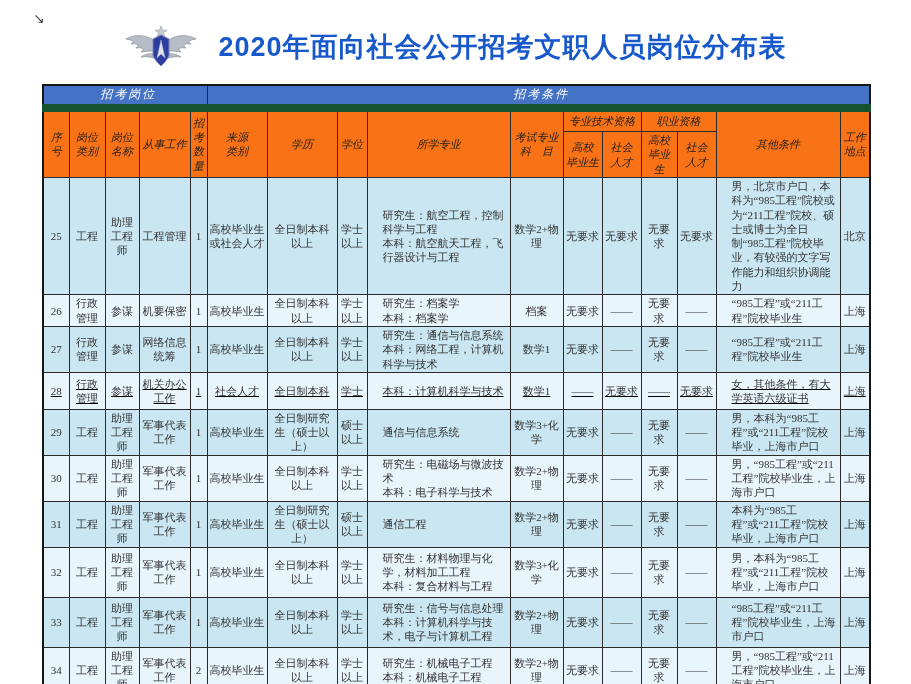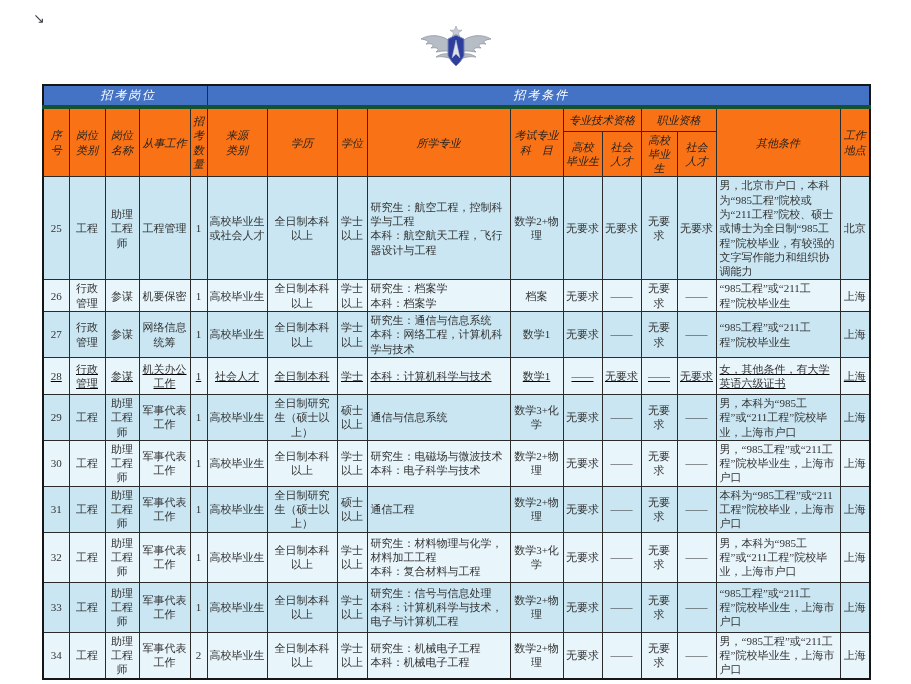--- a/index.html
+++ b/index.html
@@ -28,38 +28,38 @@
     border:2px solid #161616;
   }
   .roster th, .roster td {
     border:1px solid #2b2b2b; padding:1px 2px; text-align:center;
     vertical-align:middle; color:#333; font-size:11px; line-height:1.3;
     white-space:pre-line; overflow:hidden;
   }
   .roster thead th { font-style:italic; color:#1f1f1f; background:#f97316; font-weight:normal; }
   .roster thead tr.band th {
     background:#4473c5; color:#ffffff; font-size:12px; 
-    letter-spacing:2px; border-bottom:4px solid #14532d;padding-left:8px;
+    letter-spacing:2px; border-bottom:8px solid #14532d;padding-left:8px;
   }
   .roster thead tr:nth-child(1) { height:22px; }
   .roster thead tr:nth-child(2) { height:24px; }
   .roster thead tr:nth-child(3) { height:42px; }
   .roster tbody tr:nth-child(odd)  td { background:#c9e6f2; }
   .roster tbody tr:nth-child(even) td { background:#e8f5fb; }
   .roster tbody tr:nth-child(1)  { height:96px; }
   .roster tbody tr:nth-child(2)  { height:24px; }
   .roster tbody tr:nth-child(3)  { height:40px; }
   .roster tbody tr:nth-child(4)  { height:37px;text-decoration:underline; }
   .roster tbody tr:nth-child(5)  { height:43px; }
   .roster tbody tr:nth-child(6)  { height:44px; }
   .roster tbody tr:nth-child(7)  { height:46px; }
   .roster tbody tr:nth-child(8)  { height:50px; }
   .roster tbody tr:nth-child(9)  { height:50px; }
   .roster tbody tr:nth-child(10) { height:44px; }
-  .roster td.left { text-align:left; padding-left:3px; }
+  .roster td.left { text-align:left; padding-left:15px; }
 </style>
 </head>
 <body>
 
 <div class="page">
 
   <div class="cursor-mark">↘</div>
 
   <div class="title-bar">
     <svg class="emblem" viewBox="0 0 74 44">
@@ -72,20 +72,21 @@
       <g fill="#b7bdc6" stroke="#8d949d" stroke-width="0.8">
         <path d="M41,18 C50,9 64,9 72,14 C65,15 63,17 67,19 C60,18 58,20 62,23 C55,22 53,24 57,27 C50,26 45,25 41,28 Z"></path>
         <path d="M41,29 C47,28 53,29 57,32 C51,31 47,32 41,34 Z"></path>
       </g>
 
       <path d="M37,1 L38.6,5.2 L43,5.2 L39.5,7.8 L40.8,12 L37,9.4 L33.2,12 L34.5,7.8 L31,5.2 L35.4,5.2 Z" fill="#c6cad2" stroke="#9aa0a8" stroke-width="0.6"></path>
 
       <path d="M37,10 L45,14 L45,31 Q41,38 37,41 Q33,38 29,31 L29,14 Z" fill="#2d3e9f" stroke="#7d86b8" stroke-width="1"></path>
       <path d="M37,15 L41,33 L37,29 L33,33 Z" fill="#dfe3ea" stroke="#aab0c8" stroke-width="0.5"></path>
     </svg>
+    <div class="page-title">2020年面向社会公开招考文职人员岗位分布表</div>
   </div>
 
   <table class="roster">
     <colgroup>
       <col style="width:26px">
         <col style="width:36px">
         <col style="width:34px">
         <col style="width:51px">
       <col style="width:17px">
         <col style="width:60px">

